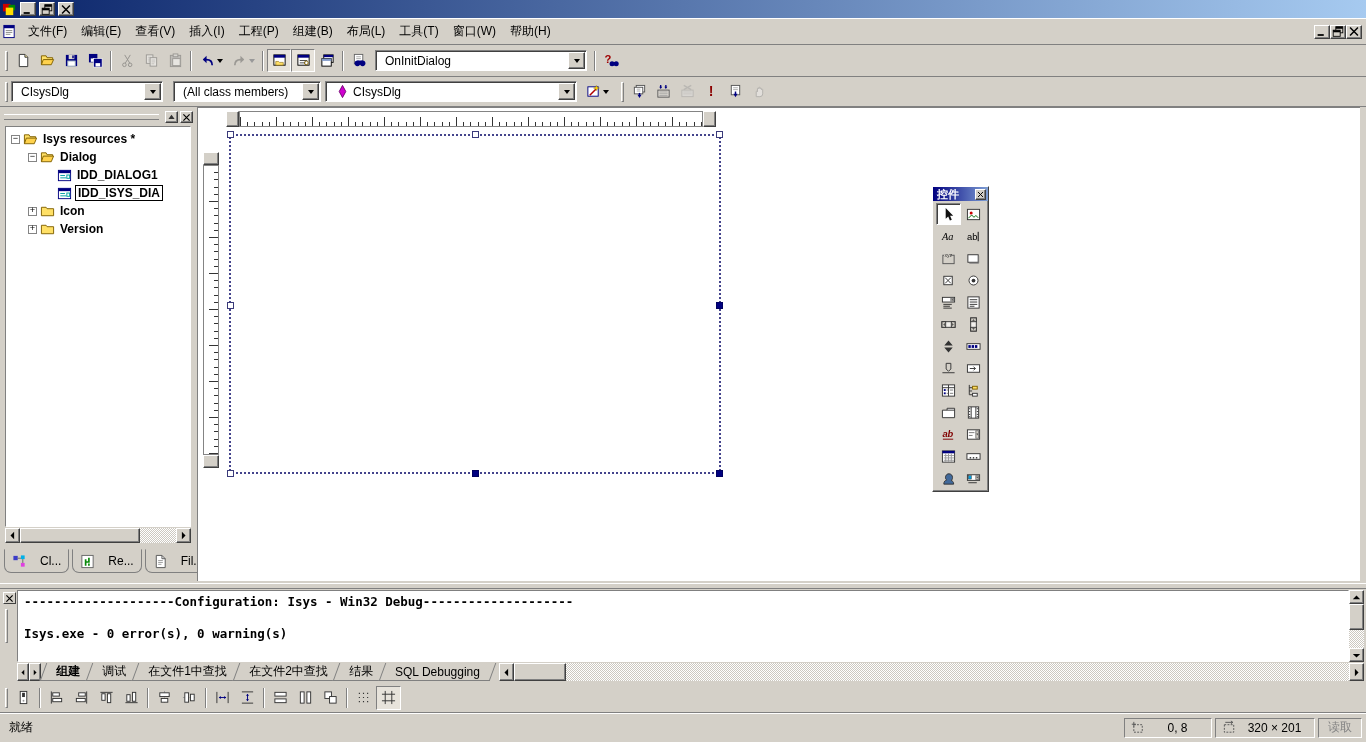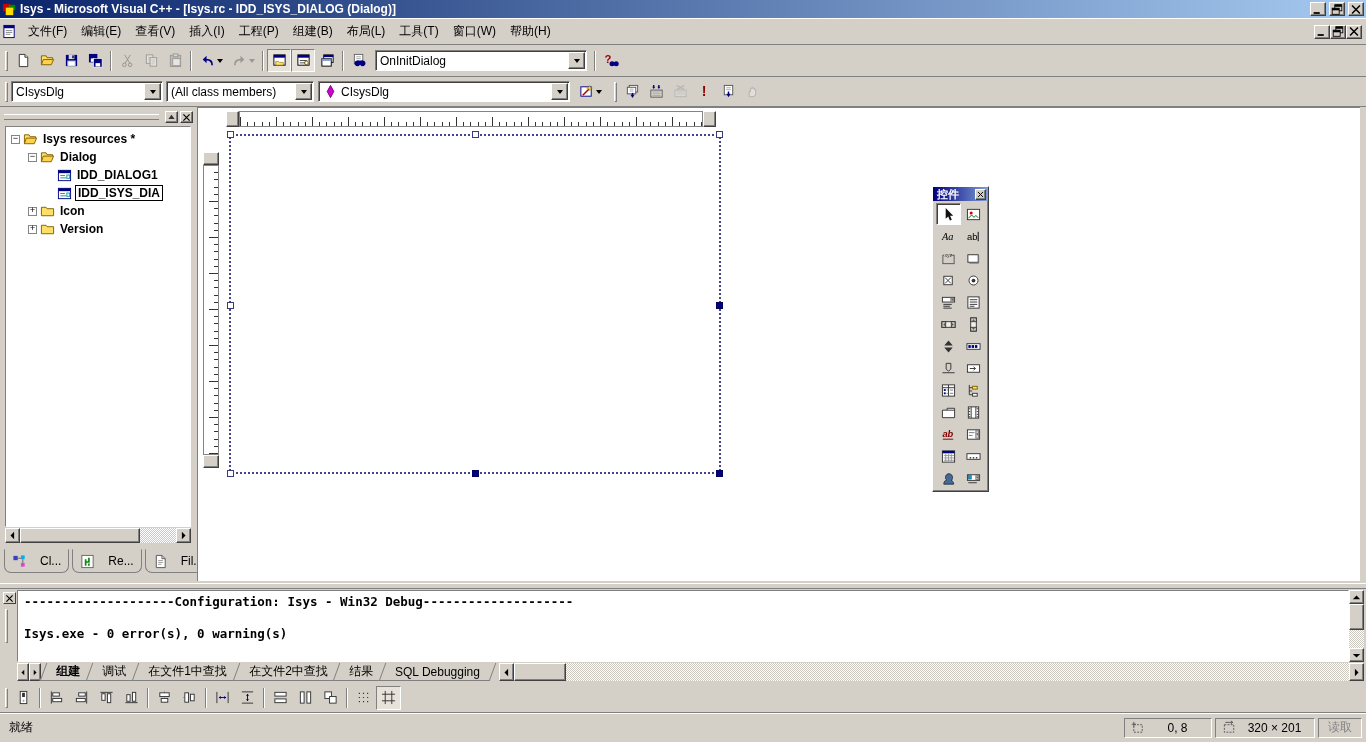--- a/index.html
+++ b/index.html
@@ -22,21 +22,21 @@
   #tb1{top:45px;height:32px}
   #tb2{top:77px;height:30px}
   .vgrip{width:3px;height:20px;border:1px solid #fff;border-right-color:#808080;border-bottom-color:#808080;margin:0 3px;flex:none}
   .tbbtn{width:24px;height:23px;display:flex;align-items:center;justify-content:center;border:1px solid transparent;flex:none}
   .tbbtn.pressed{border-color:#808080 #fff #fff #808080;background:#e7e3db}
   .tbbtn.disabled .ic{filter:grayscale(1) opacity(.45)}
   .tbsep{width:2px;height:20px;border-left:1px solid #808080;border-right:1px solid #fff;margin:0 3px;flex:none}
   .caret{width:0;height:0;border:3px solid transparent;border-top:4px solid #000;margin-left:2px;margin-top:4px}
   .disabled .caret{border-top-color:#999}
   .combo{height:21px;background:#fff;border:1px solid #808080;border-right-color:#fff;border-bottom-color:#fff;box-shadow:inset 1px 1px 0 #404040;display:flex;align-items:center;flex:none}
-  .combo .cval{flex:1;padding:0 4px;white-space:nowrap;overflow:hidden;font-size:12px;display:flex;align-items:center;gap:3px}
+  .combo .cval{flex:1;padding:0 9px;white-space:nowrap;overflow:hidden;font-size:12px;display:flex;align-items:center;gap:3px}
   .combo .cbtn{width:17px;height:17px;margin:1px;background:#D4D0C8;display:flex;align-items:center;justify-content:center}
   
   #main{top:107px;left:0;width:1366px;height:476px;background:#D4D0C8}
   #workspace{left:0;top:0;width:197px;height:474px}
   .ws-header{position:absolute;left:4px;top:3px;right:4px;height:14px;display:flex;align-items:center;gap:2px}
   .hgrip{flex:1;height:6px;border-top:1px solid #fff;border-bottom:1px solid #808080;margin-right:4px}
   .minibtn{width:13px;height:12px;background:#D4D0C8;display:flex;align-items:center;justify-content:center;font-size:8px;flex:none}
   #ws-tree{position:absolute;left:5px;top:19px;right:6px;bottom:54px;background:#fff;padding:3px 1px;overflow:hidden;font-weight:bold}
   .trow{height:18px;display:flex;align-items:center;white-space:nowrap;gap:3px}
   .expbox{width:9px;height:9px;border:1px solid #848484;background:#fff;font:9px/7px "Liberation Mono",monospace;text-align:center;flex:none}
@@ -103,21 +103,20 @@
 <body>
 
 <div class="abs" id="titlebar">
   <span class="ic">
       <svg viewBox="0 0 16 16" width="15" height="15">
         <rect x="1" y="2" width="8" height="8" fill="#c00"></rect>
         <rect x="7" y="3" width="7" height="6" fill="#080"></rect>
         <rect x="4" y="6" width="8" height="8" fill="#fd0"></rect>
       </svg>
     </span>
-  <span class="t">Isys - Microsoft Visual C++ - [Isys.rc - IDD_ISYS_DIALOG (Dialog)]</span>
   <span class="capbtn raised">
       <svg viewBox="0 0 16 16" width="15" height="15">
         <rect x="3" y="11" width="7" height="2" fill="#000"></rect>
       </svg>
     </span>
   <span class="capbtn raised">
       <svg viewBox="0 0 16 16" width="15" height="15">
         <rect x="5.5" y="2.5" width="8" height="7" fill="#d4d0c8" stroke="#000"></rect>
         <rect x="5.5" y="2.5" width="8" height="2.4" fill="#000"></rect>
         <rect x="2.5" y="6.5" width="8" height="7" fill="#d4d0c8" stroke="#000"></rect>
@@ -324,21 +323,21 @@
 </div>
 
 <div class="abs tbrow" id="tb2">
   <span class="vgrip"></span>
   <span class="combo" style="width:152px">
     <span class="cval">CIsysDlg</span>
     <span class="cbtn raised">
         <span class="caret" style="margin:3px 0 0 0"></span>
       </span>
   </span>
-  <span class="combo" style="width:148px;margin-left:3px">
+  <span class="combo" style="width:148px;margin-left:10px">
     <span class="cval">(All class members)</span>
     <span class="cbtn raised">
         <span class="caret" style="margin:3px 0 0 0"></span>
       </span>
   </span>
   <span class="combo" style="width:252px;margin-left:4px">
     <span class="cval">
         <span class="ic">
           <svg viewBox="0 0 16 16" width="15" height="15">
             <path d="M8 1.5L11.5 8 8 14.5 4.5 8z" fill="#d000d0" stroke="#700070"></path>

